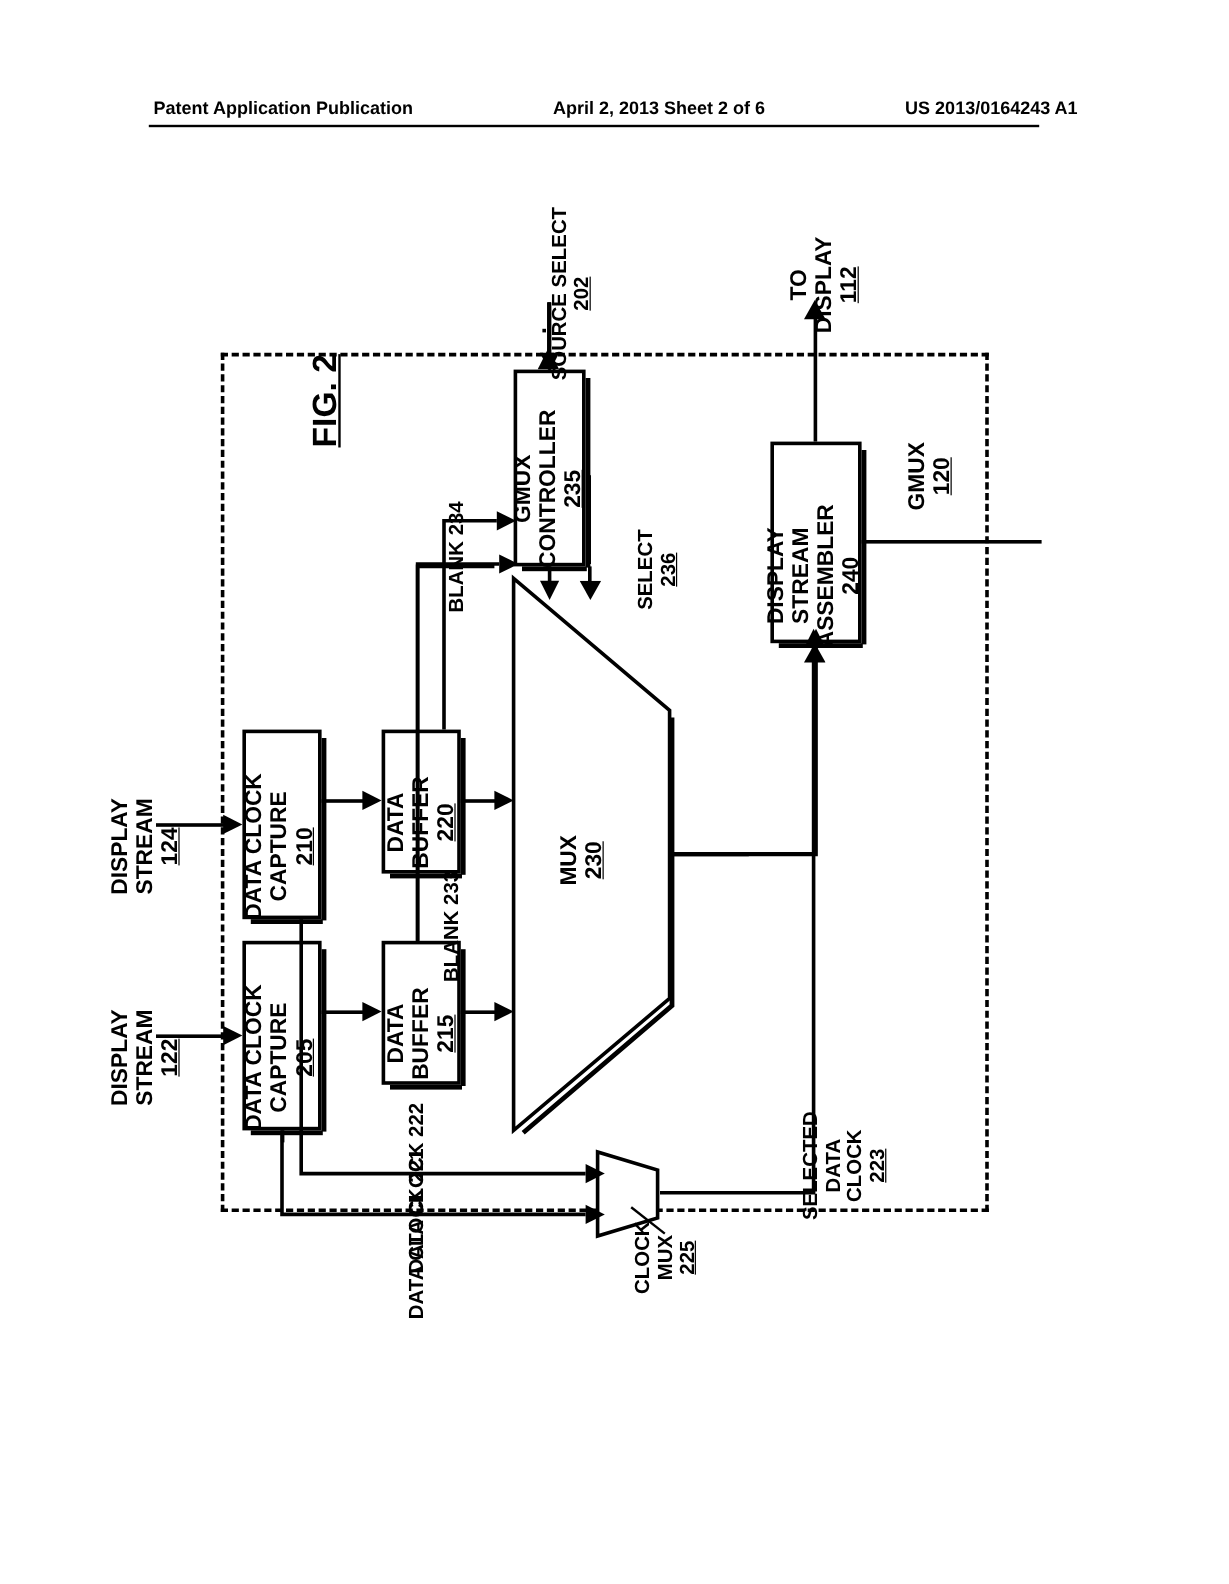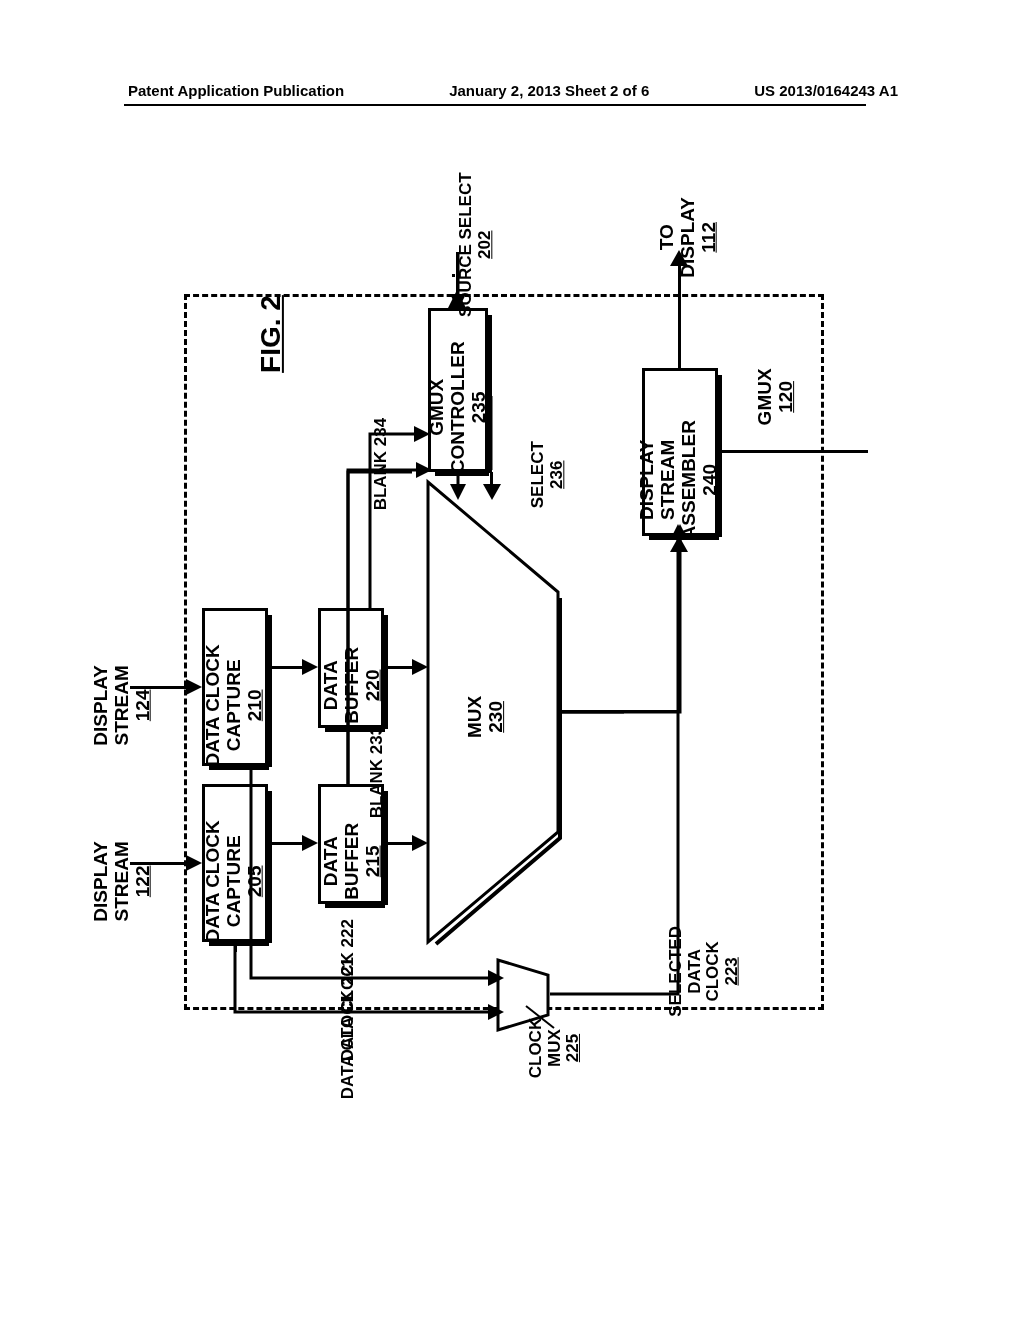--- a/index.html
+++ b/index.html
@@ -89,21 +89,21 @@
     border-left: 16px solid black;
   }
   .hline { position: absolute; height: 3px; background: black; }
   .vline { position: absolute; width: 3px; background: black; }
 </style>
 </head>
 <body>
 
 <div class="header">
   <span>Patent Application Publication</span>
-  <span>January 2, 2013  Sheet 2 of 6</span>
+  <span>April 2, 2013  Sheet 2 of 6</span>
   <span>US 2013/0164243 A1</span>
 </div>
 <div class="header-line"></div>
 
 <div class="stage">
 
   <div class="dashed" style="left:184px; top:294px; width:640px; height:716px;"></div>
 
   <div class="box" style="left:202px; top:784px; width:66px; height:158px;"></div>
   <div class="rot" style="left:164px; top:850px; width:140px;">

